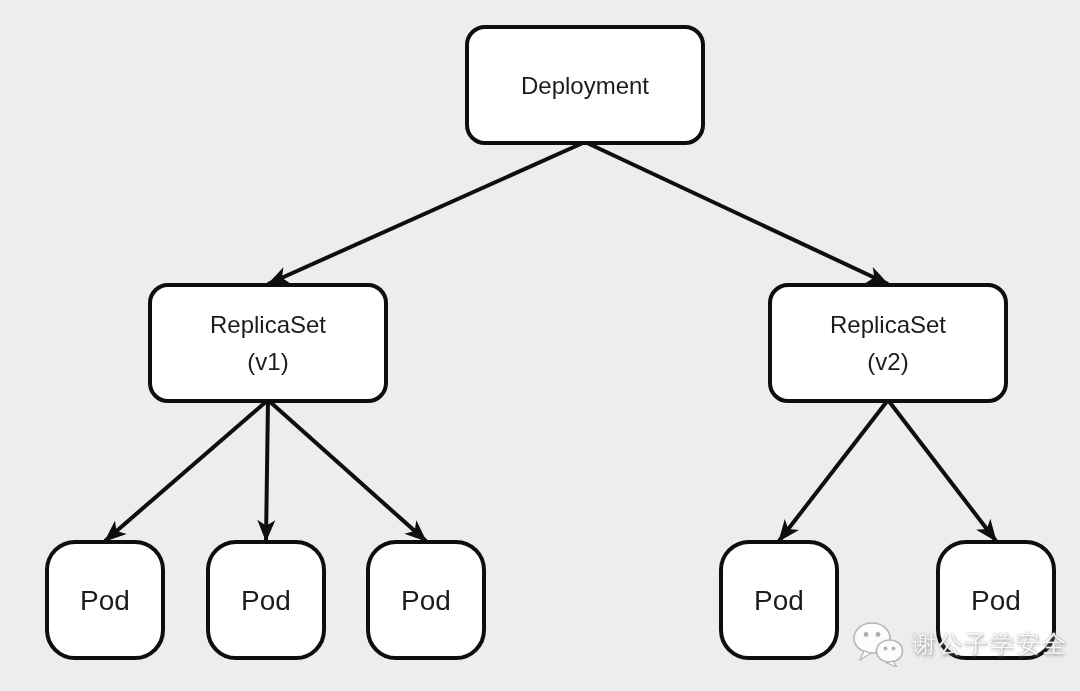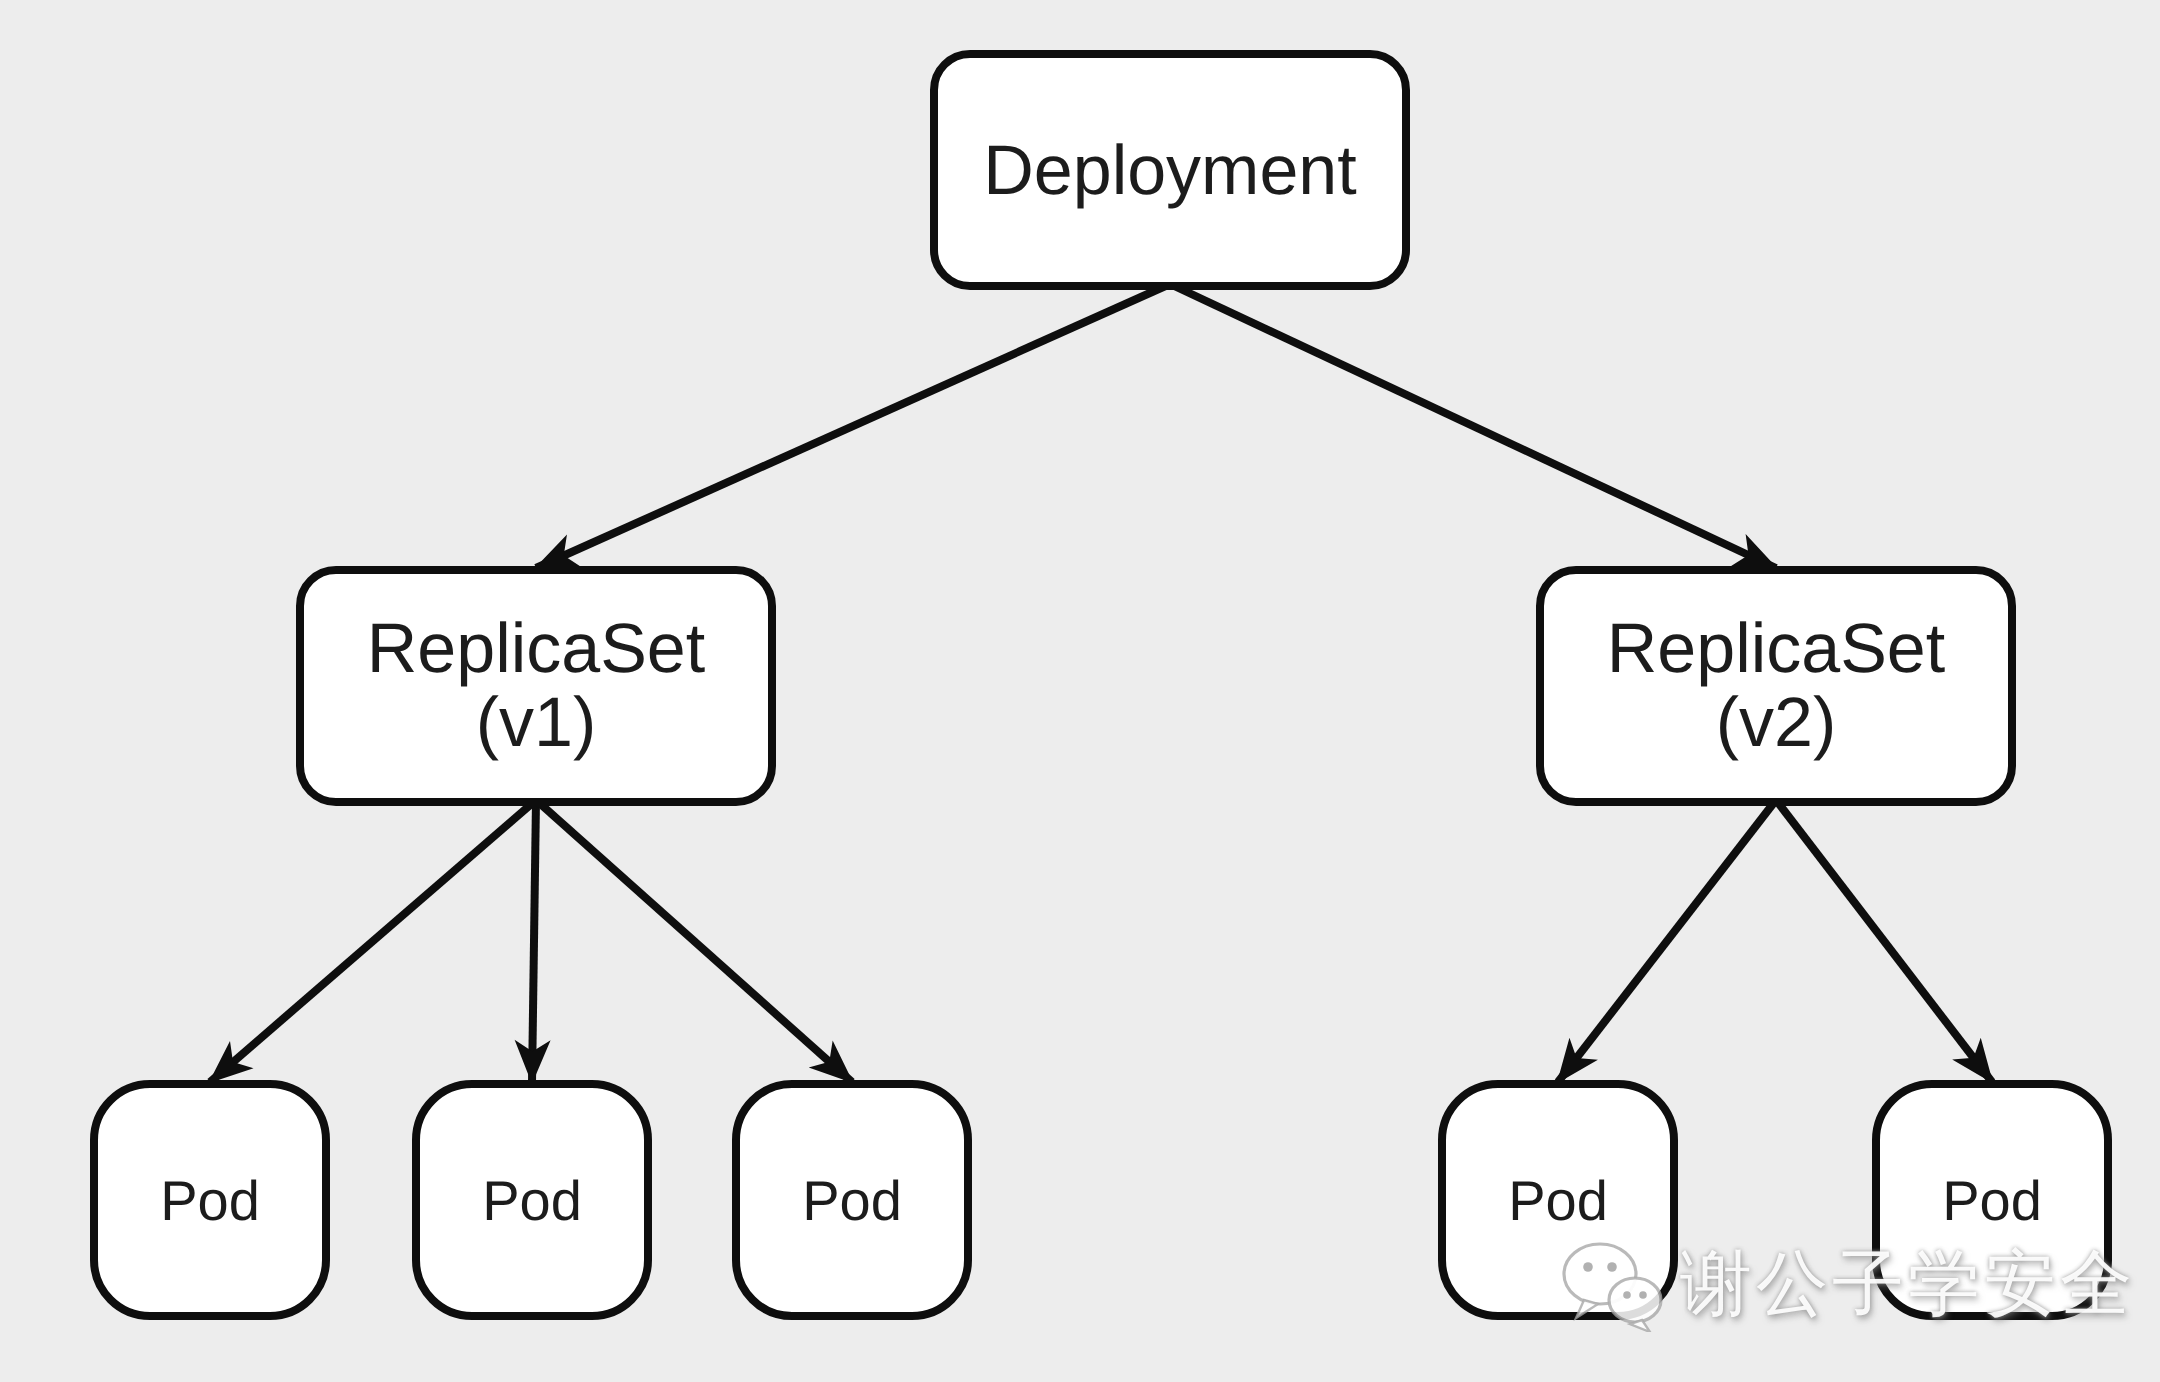--- a/index.html
+++ b/index.html
@@ -27,21 +27,21 @@
   .node {
     position: absolute;
     box-sizing: border-box;
     background: #ffffff;
     border: 4.5px solid #0e0e0e;
     border-radius: 20px;
     display: flex;
     flex-direction: column;
     align-items: center;
     justify-content: center;
-    font-size: 35px;
+    font-size: 24px;
     line-height: 37px;
     color: #1c1c1c;
     z-index: 2;
     text-align: center;
   }
   .node.pod {
     border-radius: 30px;
     font-size: 28px;
   }
   [data-node-id="deployment"]   { left: 465px; top: 25px;  width: 240px; height: 120px; }
@@ -58,21 +58,21 @@
     right: 12px;
     bottom: 24px;
     display: flex;
     align-items: center;
     gap: 8px;
     z-index: 3;
     pointer-events: none;
   }
   .watermark-icon { opacity: 0.9; }
   .watermark-text {
-    font-size: 36px;
+    font-size: 24px;
     letter-spacing: 2px;
     color: rgba(255,255,255,0.92);
     text-shadow:
       0 0 2px rgba(150,150,150,0.9),
       1px 2px 3px rgba(120,120,120,0.55);
   }
 </style>
 </head>
 <body>
 

